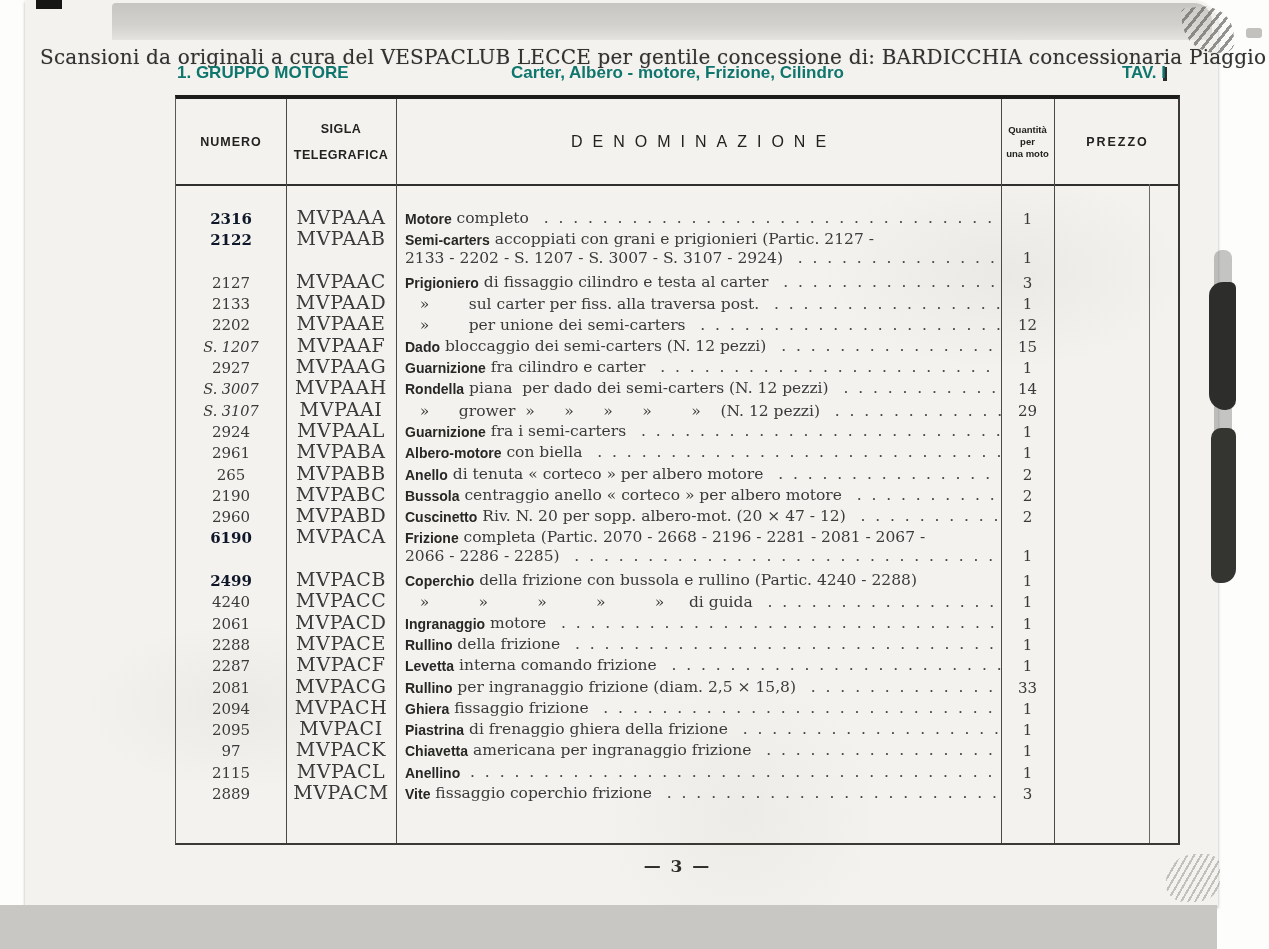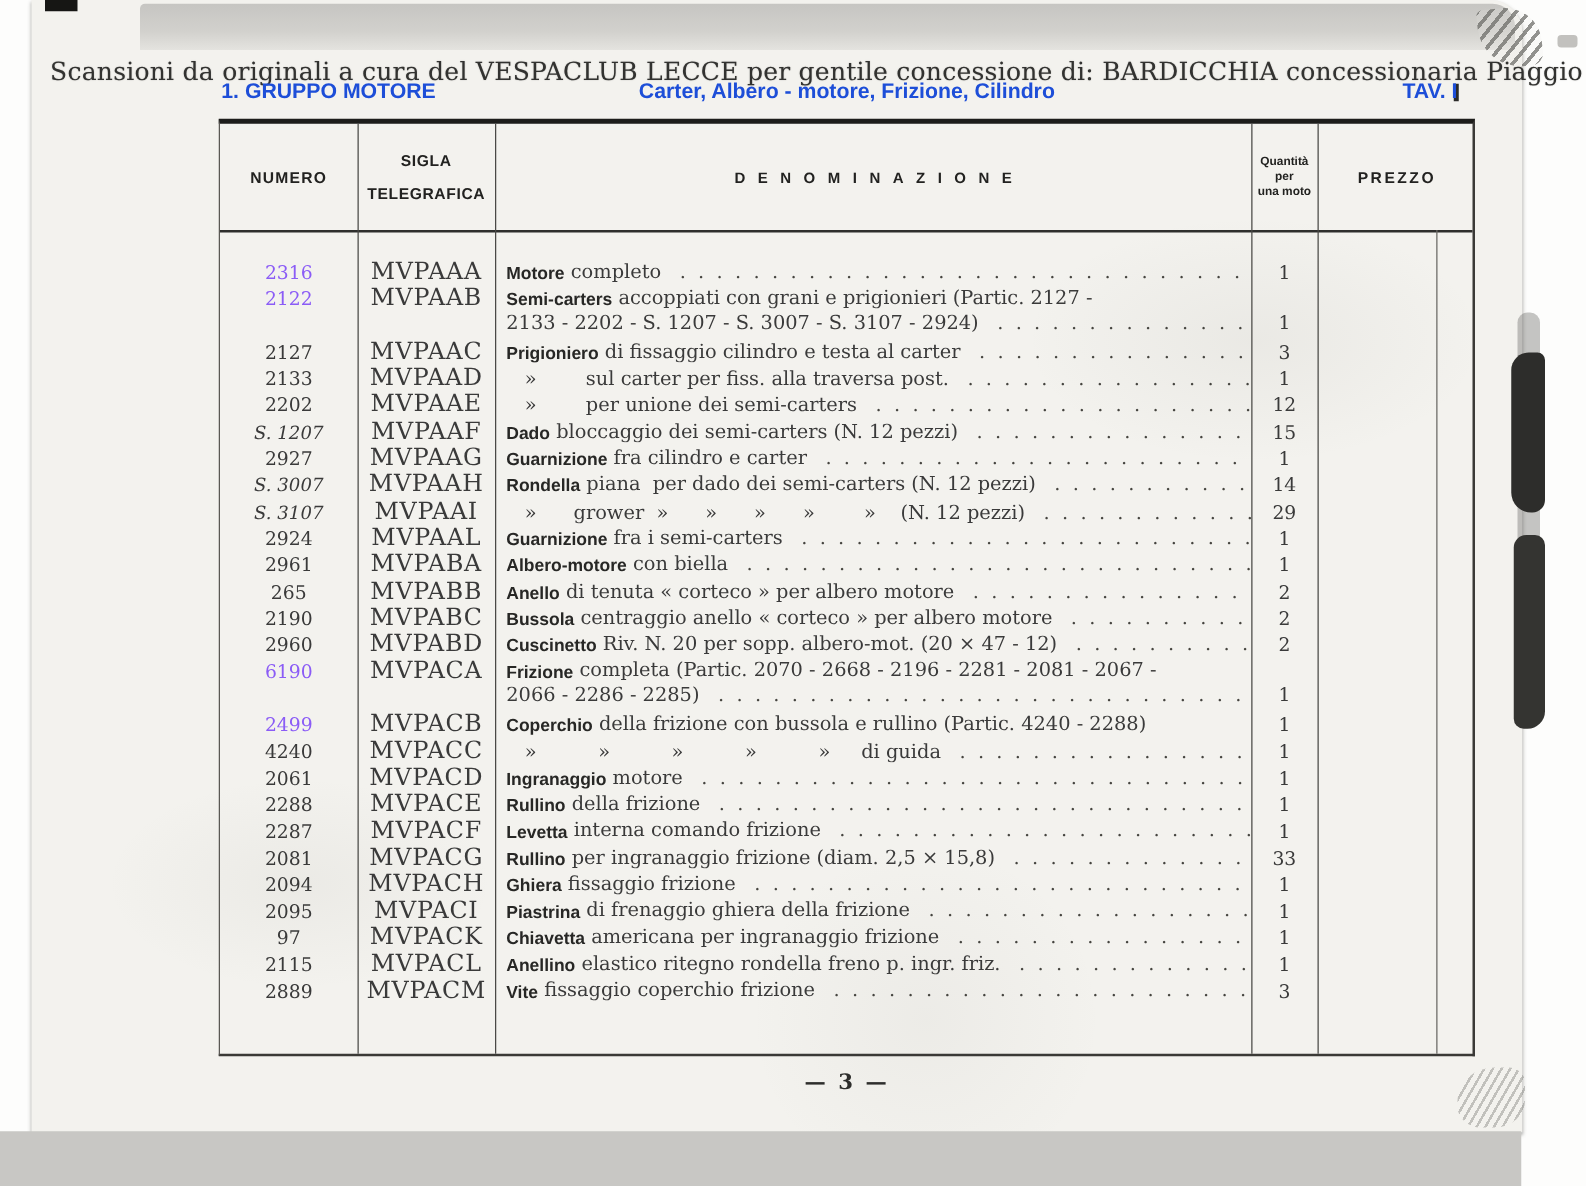--- a/index.html
+++ b/index.html
@@ -30,49 +30,49 @@
   .gray-dash{position:absolute;left:1246px;top:28px;width:16px;height:10px;background:#c2c1be;border-radius:3px;}
   .small-tick{position:absolute;left:1163px;top:67px;width:4px;height:14px;background:#2b2b29;}
   .outer-bottom{position:absolute;left:0;top:905px;width:1217px;height:44px;background:var(--outer,#c8c7c4);}
 
   
   .scan-credit{position:absolute;left:40px;top:45px;width:1180px;font-size:20px;color:#323230;
     letter-spacing:.2px;white-space:nowrap;text-shadow:0 0 1px rgba(60,60,58,.4);}
 
   
   .cat-header{position:absolute;left:175px;top:63px;width:1005px;height:24px;
-    font-family:"Liberation Sans",sans-serif;font-weight:700;font-size:17px;color:#1d4ed8;}
+    font-family:"Liberation Sans",sans-serif;font-weight:700;font-size:17px;color:#0f766e;}
   .cat-group{position:absolute;left:2px;top:0;}
   .cat-title{position:absolute;left:0;width:100%;text-align:center;top:0;}
   .cat-plate{position:absolute;right:14px;top:0;}
 
   
   .ptable{position:absolute;left:175px;top:95px;width:1005px;height:750px;box-sizing:border-box;
     border-top:4px solid #1d1d1b;border-left:1px solid #5a5854;border-right:2px solid #3a3936;border-bottom:2px solid #3a3936;
     color:var(--ink,#3a3a3a);}
   .v{position:absolute;top:0;bottom:0;width:1px;background:#4a4946;}
   .v1{left:110px;} .v2{left:220px;} .v3{left:825px;} .v4{left:878px;}
   .v5{left:973px;top:85px;background:#6a6864;}
   .hline{position:absolute;top:85px;left:0;right:0;height:2px;background:#2f2f2d;}
 
   .thead{position:absolute;top:0;left:0;width:100%;height:85px;display:grid;
     grid-template-columns:110px 110px 605px 53px 127px;
     font-family:"Liberation Sans",sans-serif;color:#222220;}
   .th{display:flex;flex-direction:column;align-items:center;justify-content:center;text-align:center;}
   .th-numero{font-size:12.5px;font-weight:700;letter-spacing:1px;}
   .th-sigla{font-size:12.5px;font-weight:700;letter-spacing:.5px;line-height:26px;}
-  .th-denom{font-size:12px;font-weight:700;letter-spacing:10px;padding-left:10px;}
+  .th-denom{font-size:16px;font-weight:400;letter-spacing:10px;padding-left:10px;}
   .th-qty{font-size:9.5px;font-weight:700;line-height:12px;}
   .th-prezzo{font-size:12.5px;font-weight:700;letter-spacing:2px;}
 
   .tbody{position:absolute;top:85px;left:0;right:0;bottom:0;padding-top:22px;overflow:hidden;}
   .line{display:grid;grid-template-columns:110px 110px 605px 53px 127px;height:21.3px;align-items:baseline;}
   .cell{overflow:hidden;}
   .numero-cell{text-align:center;font-size:15px;}
-  .numero-cell.bold{font-weight:400;color:#8b5cf6;}
+  .numero-cell.bold{font-weight:700;color:#0f172a;}
   .numero-cell.italic{font-style:italic;font-size:14.5px;}
   .sigla-cell{text-align:center;font-size:19px;letter-spacing:.6px;}
   .denom{padding-left:9px;display:flex;align-items:flex-end;white-space:pre;}
   .denom.ind{}
   .lead{font-family:"Liberation Sans",sans-serif;font-weight:700;font-size:14px;color:#272725;}
   .txt{font-size:15.5px;}
   .leader{flex:1 1 auto;overflow:hidden;white-space:pre;font-size:15.5px;color:#45443f;}
   .qty-cell{text-align:center;font-size:15px;}
 
   .page-number{position:absolute;left:175px;top:856px;width:1005px;text-align:center;
@@ -298,21 +298,21 @@
         <div class="line">
           <div class="cell numero-cell">97</div>
           <div class="cell sigla-cell">MVPACK</div>
           <div class="cell denom"><span class="lead">Chiavetta</span><span class="txt"> americana per ingranaggio frizione </span><span class="leader">  .  .  .  .  .  .  .  .  .  .  .  .  .  .  .  .  .  .  .  .  .  .  .  .  .  .  .  .  .  .  .  .  .  .  .  .  .  .  .  .</span></div>
           <div class="cell qty-cell">1</div>
           <div class="cell prezzo-cell"></div>
         </div>
         <div class="line">
           <div class="cell numero-cell">2115</div>
           <div class="cell sigla-cell">MVPACL</div>
-          <div class="cell denom"><span class="lead">Anellino</span><span class="txt"> elastico ritegno rondella freno p. ingr. friz. </span><span class="leader">  .  .  .  .  .  .  .  .  .  .  .  .  .  .  .  .  .  .  .  .  .  .  .  .  .  .  .  .  .  .  .  .  .  .  .  .  .  .  .  .</span></div>
+          <div class="cell denom"><span class="lead">Anellino</span><span class="leader">  .  .  .  .  .  .  .  .  .  .  .  .  .  .  .  .  .  .  .  .  .  .  .  .  .  .  .  .  .  .  .  .  .  .  .  .  .  .  .  .</span></div>
           <div class="cell qty-cell">1</div>
           <div class="cell prezzo-cell"></div>
         </div>
         <div class="line">
           <div class="cell numero-cell">2889</div>
           <div class="cell sigla-cell">MVPACM</div>
           <div class="cell denom"><span class="lead">Vite</span><span class="txt"> fissaggio coperchio frizione </span><span class="leader">  .  .  .  .  .  .  .  .  .  .  .  .  .  .  .  .  .  .  .  .  .  .  .  .  .  .  .  .  .  .  .  .  .  .  .  .  .  .  .  .</span></div>
           <div class="cell qty-cell">3</div>
           <div class="cell prezzo-cell"></div>
         </div>

